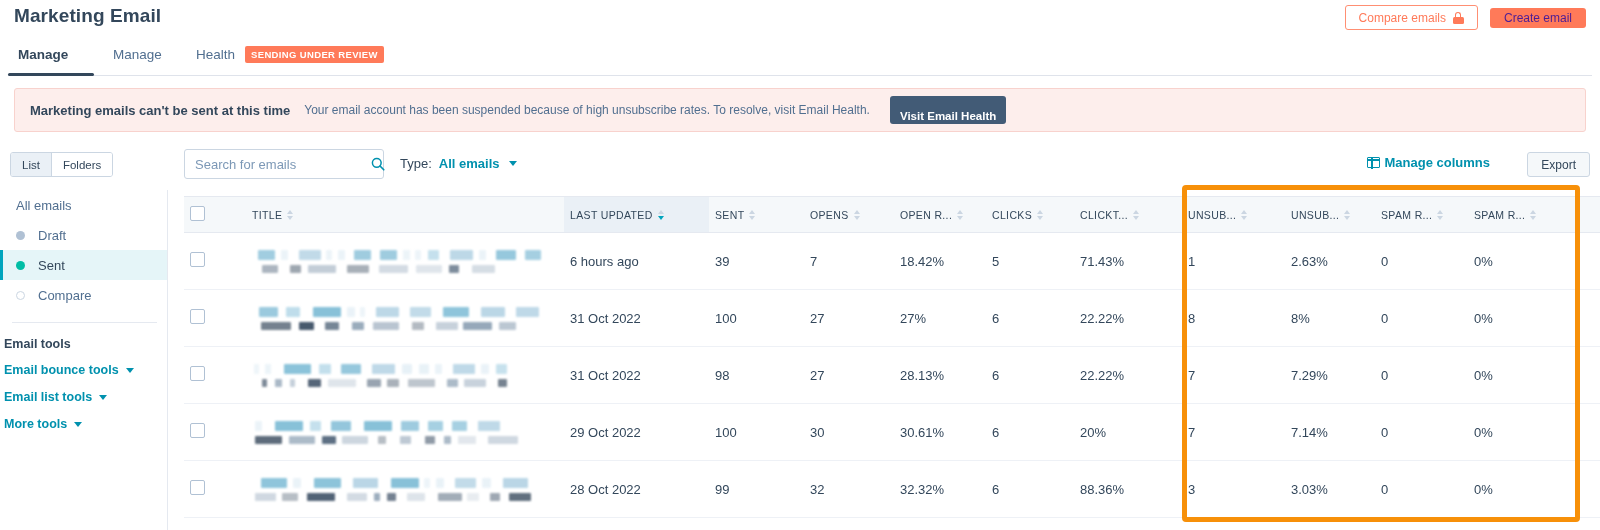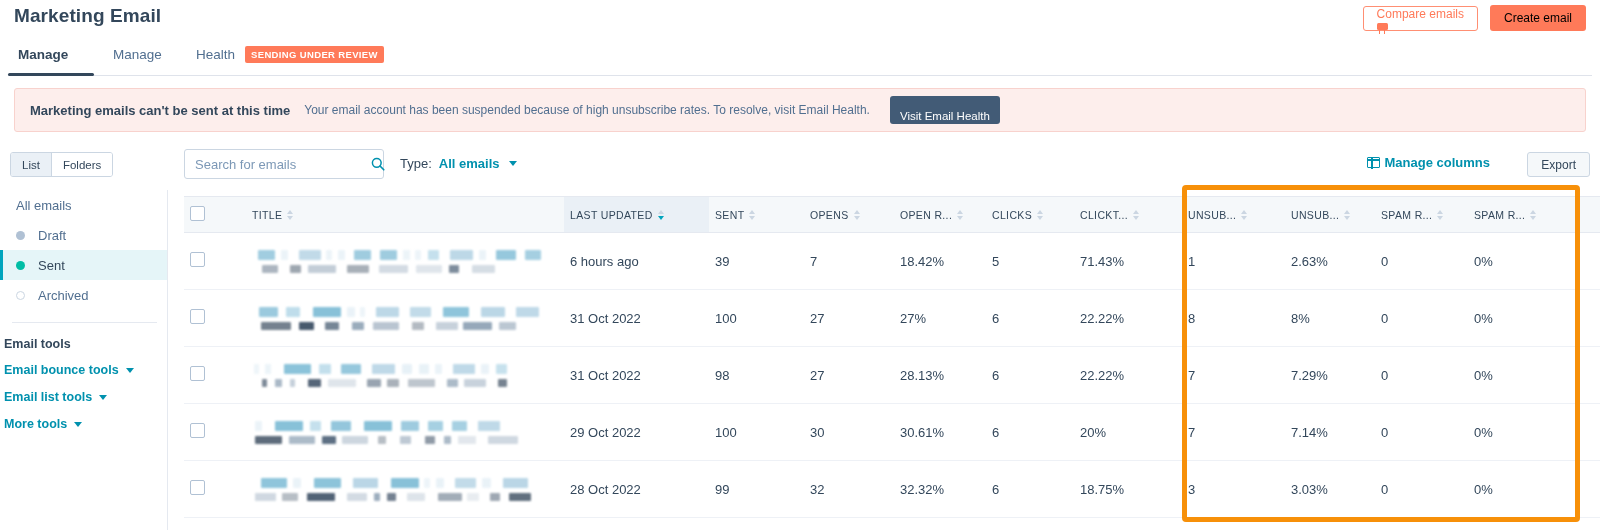--- a/index.html
+++ b/index.html
@@ -13,40 +13,39 @@
   .page { position: relative; width: 1600px; height: 530px; }
 
   
   .header { position: relative; height: 76px; }
   .page-title {
     position: absolute; left: 14px; top: 5px;
     font-size: 19px; font-weight: 700; color: #33475b; letter-spacing: .1px;
   }
   .header-actions { position: absolute; right: 14px; top: 5px; display: flex; gap: 12px; align-items: center; }
   .btn-compare {
-    display: flex; gap: 7px;
+    display: flex; align-items: center; gap: 7px;
     height: 25px; padding: 0 13px;
     border: 1px solid #ff8f73; border-radius: 3px;
     background: #fff; color: #ff7a59; font-size: 12px; cursor: pointer;
     white-space: nowrap;
-    flex-direction: column;
   }
   .lock-icon { display: inline-block; width: 11px; height: 12px; position: relative; }
   .lock-icon i {
     position: absolute; left: 0; bottom: 0; width: 11px; height: 7px;
     background: #ff7a59; border-radius: 1.5px; display: block;
   }
   .lock-icon b {
     position: absolute; left: 2.5px; top: 0; width: 6px; height: 6px;
     border: 1.6px solid #ff7a59; border-bottom: none;
     border-radius: 3px 3px 0 0; display: block;
   }
   .btn-create {
-    height: 26px; padding: 0 14px; border: none; border-radius: 3px;
-    background: #ff7a59; color: #000000; font-size: 12px; cursor: pointer;
+    height: 20px; padding: 0 14px; border: none; border-radius: 3px;
+    background: #ff7a59; color: #4c1d95; font-size: 12px; cursor: pointer;
     white-space: nowrap;
   }
 
   
   .tabs { position: absolute; left: 0; bottom: 0; width: 100%; height: 34px; }
   .tabs-rule { position: absolute; left: 8px; right: 8px; bottom: 0; height: 1px; background: #dfe3eb; }
   .tab {
     position: absolute; bottom: 0; height: 34px;
     display: flex; align-items: center; gap: 10px;
     font-size: 13.5px; color: #516f90; cursor: pointer; padding-bottom: 9px;
@@ -61,21 +60,21 @@
   
   .banner {
     position: absolute; left: 14px; top: 88px; right: 14px; height: 44px;
     background: #fdeeec; border: 1px solid #f8d2cd; border-radius: 3px;
     display: flex; align-items: center; padding: 0 15px; gap: 14px;
   }
   .banner-title { font-size: 13px; font-weight: 700; color: #33475b; white-space: nowrap; }
   .banner-body { font-size: 12px; color: #516f90; white-space: nowrap; }
   .banner-btn {
     margin-left: 6px; height: 24px; padding: 14px 10px; border: none; border-radius: 3px;
-    background: #425b76; color: #fff; font-size: 11.5px; font-weight: 400; cursor: pointer; white-space: nowrap;
+    background: #425b76; color: #fff; font-size: 11.5px; font-weight: 700; cursor: pointer; white-space: nowrap;
   }
 
   
   .toolbar { position: absolute; left: 0; top: 146px; width: 100%; height: 44px; }
   .segmented {
     position: absolute; left: 10px; top: 6px; display: flex;
     border: 1px solid #cbd6e2; border-radius: 3px; overflow: hidden; height: 25px;
   }
   .seg { padding: 0 11px; height: 23px; display: flex; align-items: center;
          font-size: 11.5px; color: #33475b; background: #fff; cursor: pointer; }
@@ -247,21 +246,21 @@
     <div class="side-item">
       <span class="dot" style="background:#b0c1d4;"></span>
       <span>Draft</span>
     </div>
     <div class="side-item selected">
       <span class="dot" style="background:#00bda5;"></span>
       <span>Sent</span>
     </div>
     <div class="side-item">
       <span class="dot" style="background:#fff;border:1.5px solid #cbd6e2;"></span>
-      <span>Archived</span>
+      <span>Compare</span>
     </div>
 
     <div class="side-divider"></div>
 
     <div class="side-heading">Email tools</div>
 
     <div class="side-link">
       <span>Email bounce tools</span>
       <span class="caret"></span>
     </div>
@@ -594,21 +593,21 @@
                   <span class="blk" style="width: 10px; height: 8px; background: rgb(68, 86, 107); opacity: 0.51; margin-left: 8px;"></span>
                   <span class="blk" style="width: 22px; height: 8px; background: rgb(59, 77, 96); opacity: 0.8; margin-left: 6px;"></span>
                 </div>
               </div>
             </td>
             <td>28 Oct 2022</td>
             <td>99</td>
             <td>32</td>
             <td>32.32%</td>
             <td>6</td>
-            <td>18.75%</td>
+            <td>88.36%</td>
             <td>3</td>
             <td>3.03%</td>
             <td>0</td>
             <td>0%</td>
           </tr>
         </tbody>
     </table>
   </div>
 
   <div class="highlight-box"></div>

